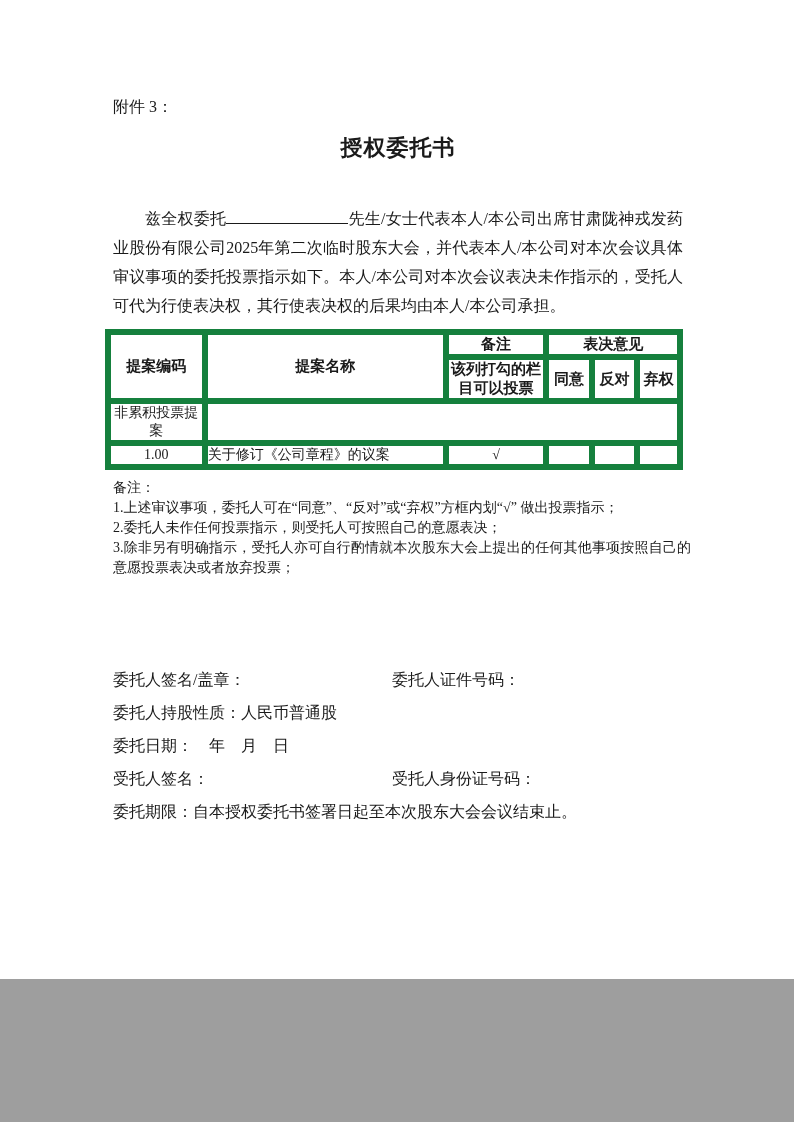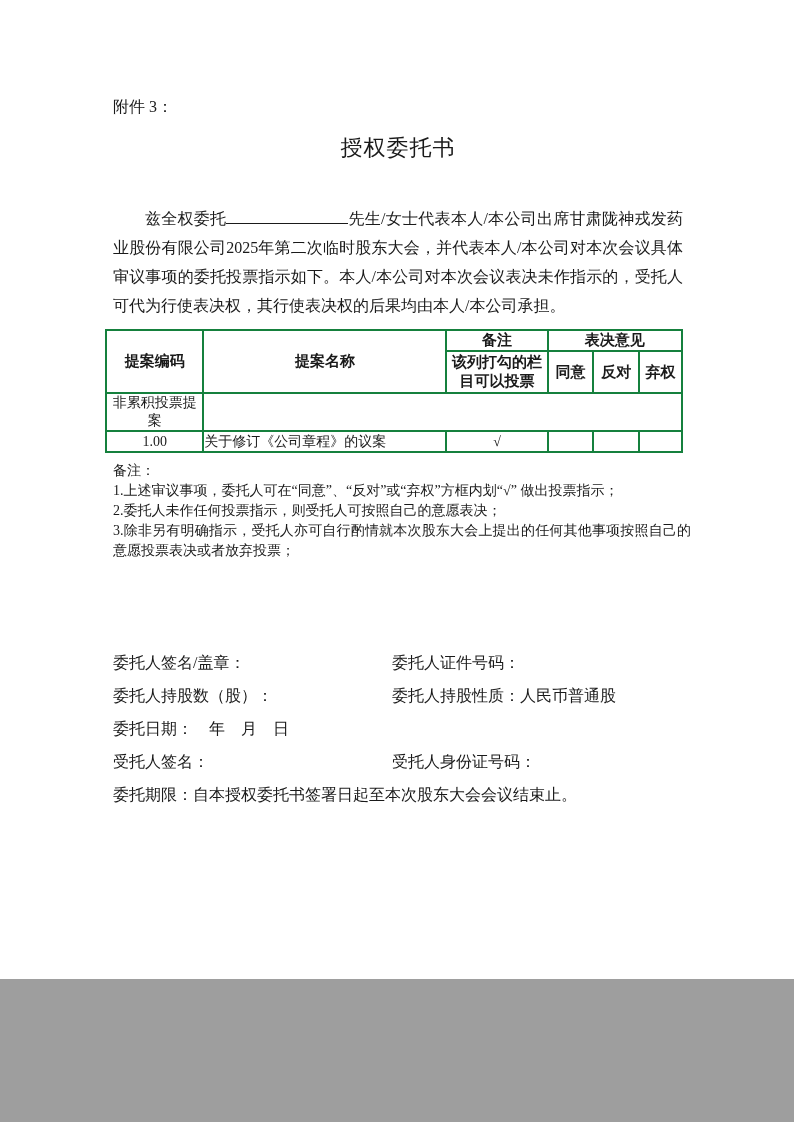--- a/index.html
+++ b/index.html
@@ -13,21 +13,21 @@
     overflow: hidden;
     margin: 0 auto;
   }
   .content { padding: 96px 111px 0 113px; }
 
   .attachment { font-size: 16px; line-height: 21px; }
 
   .doc-title {
     text-align: center;
     font-size: 22px;
-    font-weight: normal;
+    font-weight: bold;
     margin-top: 16px;
     letter-spacing: 1px;
   }
 
   .intro {
     margin-top: 41px;
     width: 570px;
     font-size: 16px;
     line-height: 29px;
     text-align: justify;
@@ -42,21 +42,21 @@
   }
 
   table.vote-table {
     border-collapse: collapse;
     table-layout: fixed;
     margin-top: 9px;
     margin-left: -8px;
     border: 2px solid #1a1a1a;
   }
   .vote-table td, .vote-table th {
-    border: 2px solid #15803d;
+    border: 6px solid #15803d;
     text-align: center;
     vertical-align: middle;
     font-weight: normal;
     overflow: hidden;
   }
   .vote-table th { font-weight: bold; font-size: 15px; }
   .vote-table .r1 th { height: 20px; }
   .vote-table .r2 th { height: 42px; line-height: 19px; }
   .vote-table .r3 td { height: 21px; font-size: 14px; }
   .vote-table .r4 td { height: 21px; font-size: 14px; }
@@ -131,21 +131,20 @@
       <p>2.委托人未作任何投票指示，则受托人可按照自己的意愿表决；</p>
       <p>3.除非另有明确指示，受托人亦可自行酌情就本次股东大会上提出的任何其他事项按照自己的意愿投票表决或者放弃投票；</p>
     </div>
 
     <div class="sig-block">
       <div class="sig-row">
         <span class="sig-left">委托人签名/盖章：</span>
         <span class="sig-right">委托人证件号码：</span>
       </div>
       <div class="sig-row">
-        <span class="sig-left">委托人持股数（股）：</span>
         <span class="sig-right">委托人持股性质：人民币普通股</span>
       </div>
       <div class="sig-row">
         <span class="sig-left">委托日期：　年　月　日</span>
         <span class="sig-right"></span>
       </div>
       <div class="sig-row">
         <span class="sig-left">受托人签名：</span>
         <span class="sig-right">受托人身份证号码：</span>
       </div>

